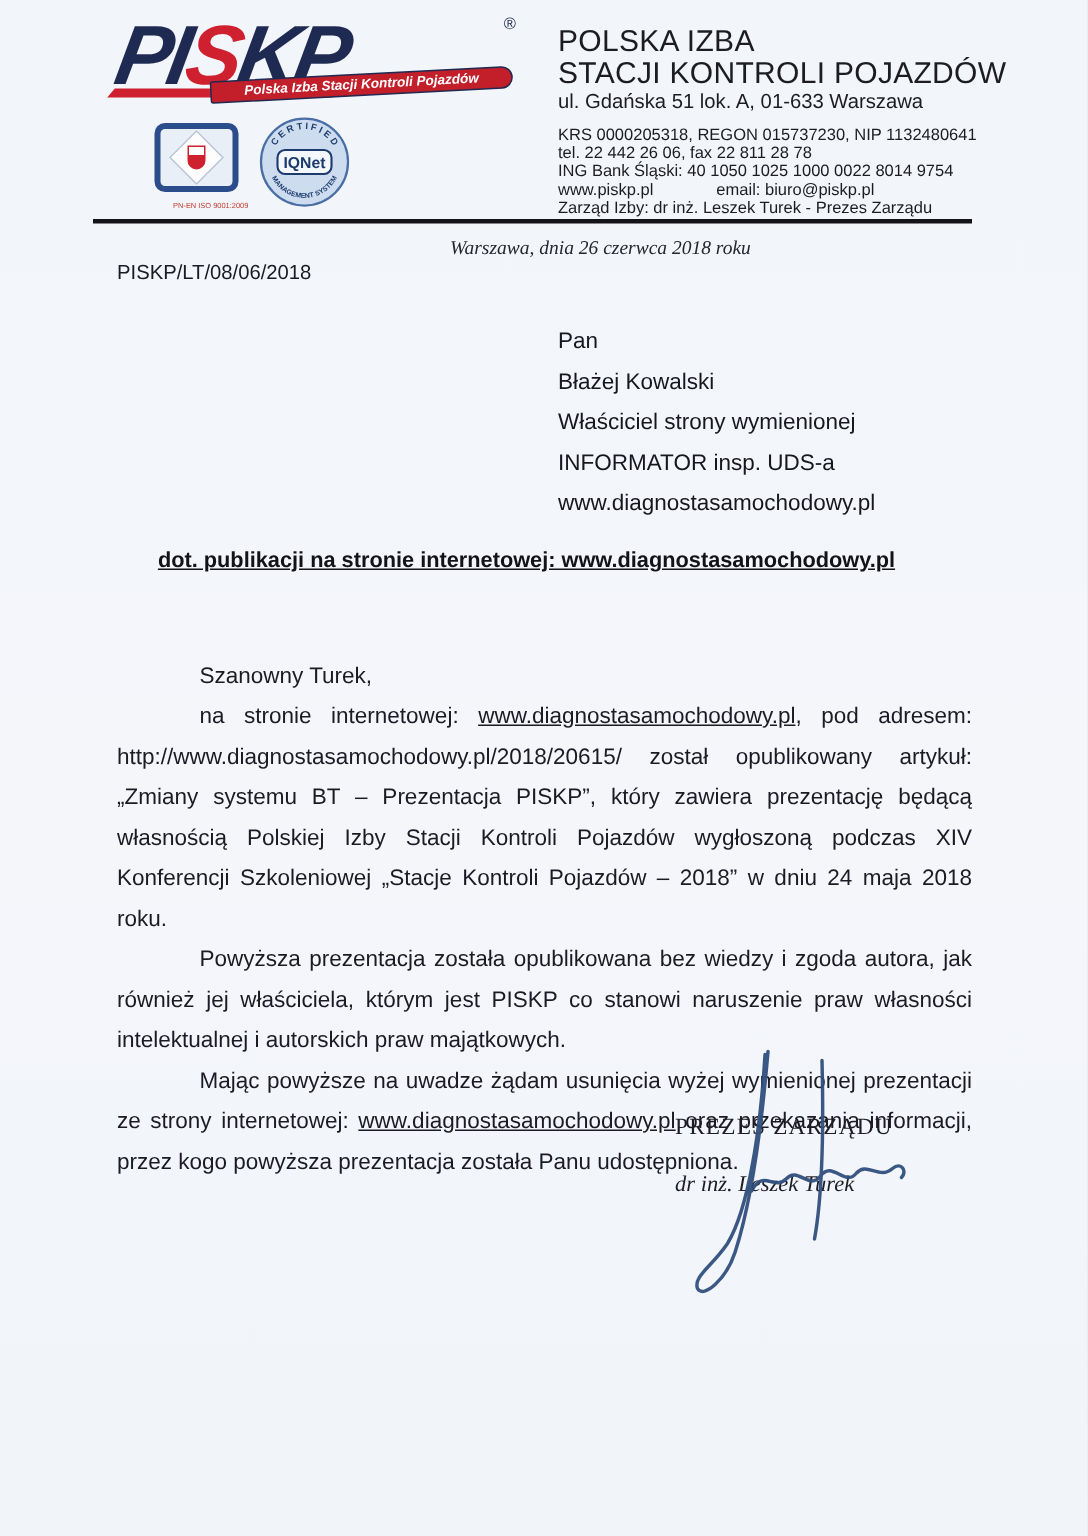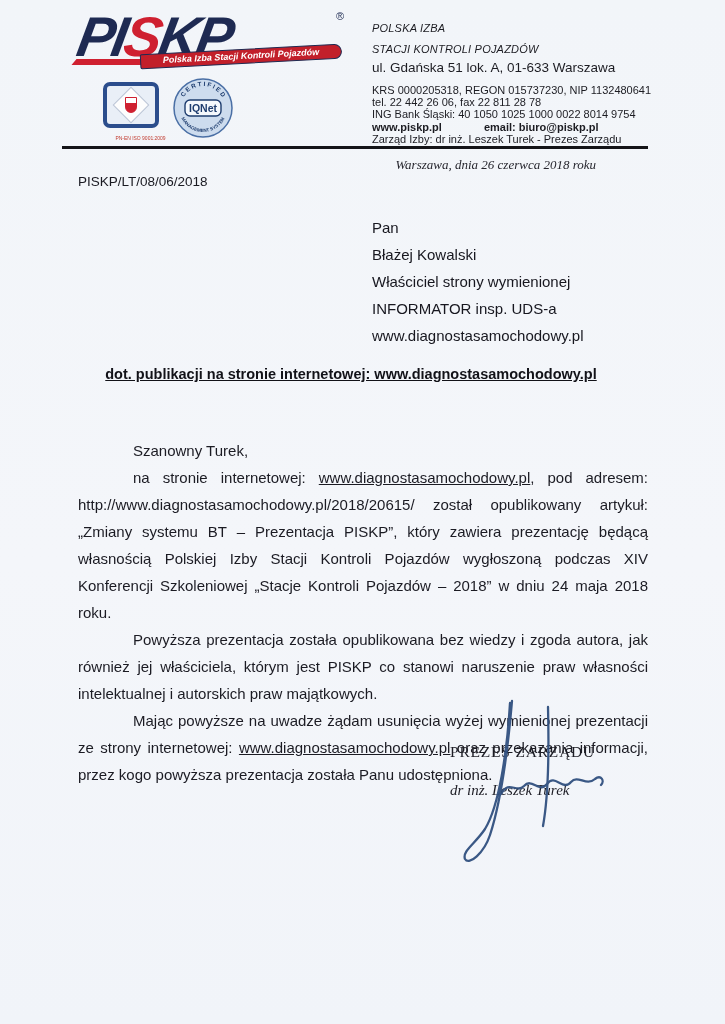--- a/index.html
+++ b/index.html
@@ -45,28 +45,28 @@
     background:linear-gradient(180deg,#fff 0 38%, #cf2030 38% 100%);
     border:1px solid #cf2030; border-radius:0 0 6px 6px;
   }
   .pcbc-caption {
     display:inline-block; margin-top:2px; font-size:8px; line-height:8px;
     color:#c03a2e; transform:scale(.62); transform-origin:50% 0; white-space:nowrap;
   }
   .badge-iqnet { position:absolute; left:172px; top:77px; width:62px; height:62px; }
   
   .lh-col { position:absolute; left:372px; top:18px; width:300px; }
-  .lh-org { font-size:11px; line-height:21px; color:#1c1c22; letter-spacing:.2px;font-style:italic; }
+  .lh-org { font-size:20px; line-height:21px; color:#1c1c22; letter-spacing:.2px; }
   .lh-address { margin-top:0; font-size:13.5px; color:#1c1c22; }
   .lh-details { margin-top:9px; font-size:11px; line-height:12.2px; color:#1c1c22; }
-  .lh-webmail { display:flex; gap:42px;font-weight:bold; }
+  .lh-webmail { display:flex; gap:42px; }
   
   .head-rule { position:absolute; left:62px; top:146px; width:586px; height:3px; background:#141418; }
   .dateline {
-    position:absolute; left:300px; top:157px; width:296px; text-align:right;
+    position:absolute; left:300px; top:157px; width:296px; text-align:left;
     font-family:"Liberation Serif",serif; font-style:italic; font-size:13px; color:#26262e;
   }
   .reference { position:absolute; left:78px; top:174px; font-size:13.5px; color:#1a1a22; }
   
   .recipient { position:absolute; left:372px; top:214px; font-size:15px; line-height:27px; color:#17171f; }
   .recipient .r-name { font-weight:normal; }
   
   .subject {
     position:absolute; left:66px; top:366px; width:570px; text-align:center;
     font-weight:bold; font-size:14.5px; text-decoration:underline; color:#121218;

